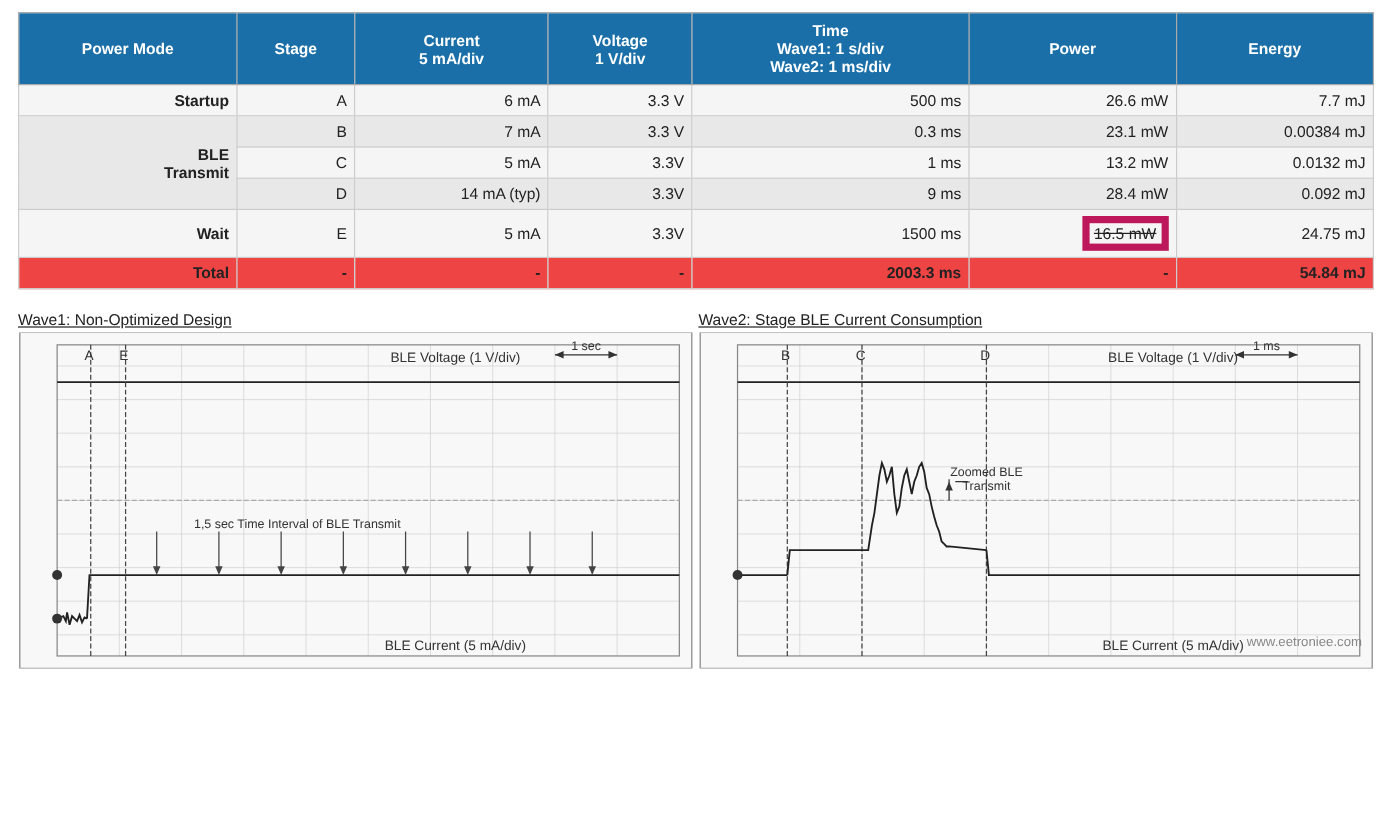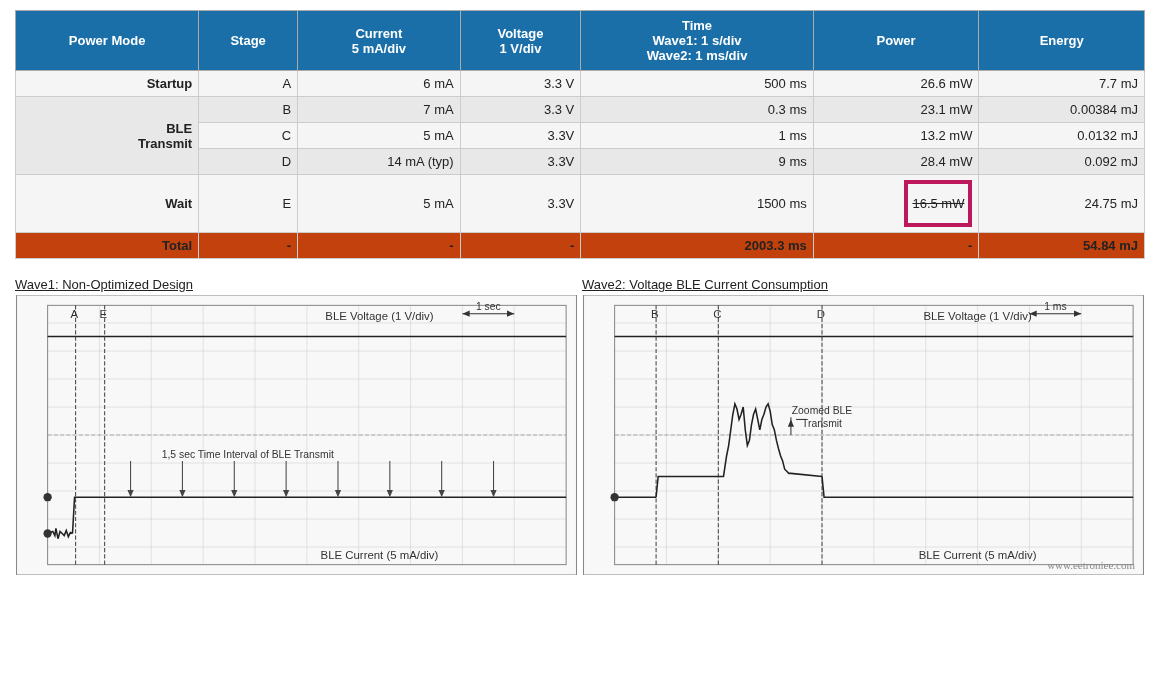--- a/index.html
+++ b/index.html
@@ -34,30 +34,30 @@
       border: 1px solid #ccc;
       font-size: 13px;
     }
     .power-table tr:nth-child(odd) td {
       background-color: #f5f5f5;
     }
     .power-table tr:nth-child(even) td {
       background-color: #e8e8e8;
     }
     .power-table tr.total-row td {
-      background-color: #c2410c;
+      background-color: #ef4444;
       font-weight: bold;
     }
     .mode-cell {
       font-weight: bold;
     }
     .red-box {
       display: inline-block;
-      border: 4px solid #be185d;
-      padding: 12px 4px;
+      border: 6px solid #be185d;
+      padding: 1px 4px;
     }
 
     
     .waves-container {
       display: flex;
       gap: 4px;
       width: 100%;
     }
     .wave-wrapper {
       position: relative;
@@ -69,25 +69,24 @@
     }
 
     .wave-section-title {
       font-size: 13px;
       text-decoration: underline;
       margin-bottom: 3px;
     }
 
     .watermark {
       position: absolute;
-      bottom: 4px;
+      bottom: 16px;
       right: 10px;
       font-size: 11px;
       color: #888;
-      font-family: Liberation Serif, serif;
     }
 
     .waves-outer {
       position: relative;
     }
   </style>
 </head>
 <body>
 
 <table class="power-table">
@@ -238,21 +237,21 @@
           <polygon points="480,18 473,15 473,21" fill="#333"></polygon>
           <text x="455" y="14" font-size="10" text-anchor="middle" fill="#333">1 sec</text>
 
           <circle cx="30" cy="195" r="4" fill="#333"></circle>
           <circle cx="30" cy="230" r="4" fill="#333"></circle>
         </svg>
       </div>
     </div>
 
     <div style="flex:1; position:relative;">
-      <div class="wave-section-title">Wave2: Voltage BLE Current Consumption</div>
+      <div class="wave-section-title">Wave2: Stage BLE Current Consumption</div>
       <div class="wave-wrapper">
         <svg class="wave-svg" viewBox="0 0 540 270" xmlns="http://www.w3.org/2000/svg">
 
           <rect x="0" y="0" width="540" height="270" fill="#f8f8f8" stroke="#888" stroke-width="1"></rect>
 
           <line x1="30" y1="27" x2="530" y2="27" stroke="#ccc" stroke-width="0.5"></line>
           <line x1="30" y1="54" x2="530" y2="54" stroke="#ccc" stroke-width="0.5"></line>
           <line x1="30" y1="81" x2="530" y2="81" stroke="#ccc" stroke-width="0.5"></line>
           <line x1="30" y1="108" x2="530" y2="108" stroke="#ccc" stroke-width="0.5"></line>
           <line x1="30" y1="135" x2="530" y2="135" stroke="#ccc" stroke-width="0.5"></line>

